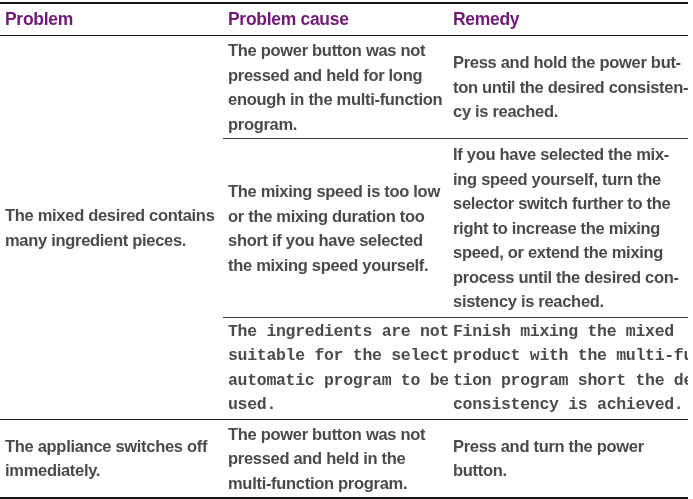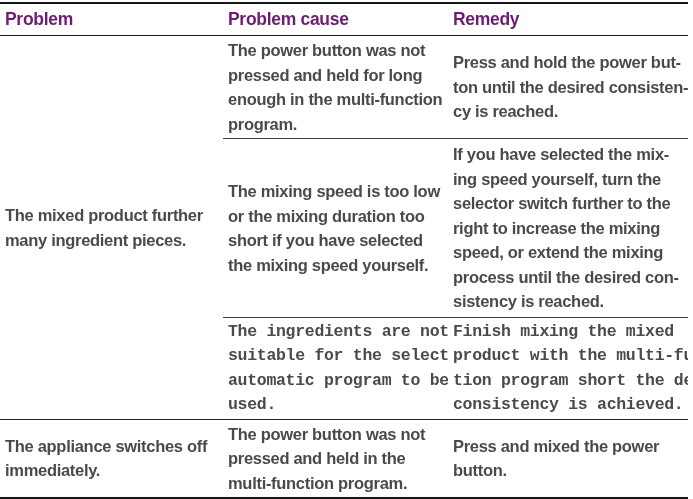--- a/index.html
+++ b/index.html
@@ -63,21 +63,21 @@
     </colgroup>
     <thead>
       <tr>
         <th>Problem</th>
         <th>Problem cause</th>
         <th>Remedy</th>
       </tr>
     </thead>
     <tbody>
       <tr class="row-1">
-        <td rowspan="3" class="group-end">The mixed product further
+        <td rowspan="3" class="group-end">The mixed desired contains
 many ingredient pieces.</td>
         <td class="sub-sep">The power button was not
 pressed and held for long
 enough in the multi-function
 program.</td>
         <td class="sub-sep">Press and hold the power but-
 ton until the desired consisten-
 cy is reached.</td>
       </tr>
       <tr class="row-2">
@@ -102,18 +102,18 @@
 product with the multi-func-
 tion program short the desired
 consistency is achieved.</td>
       </tr>
       <tr class="row-4">
         <td>The appliance switches off
 immediately.</td>
         <td>The power button was not
 pressed and held in the
 multi-function program.</td>
-        <td>Press and mixed the power
+        <td>Press and turn the power
 button.</td>
       </tr>
     </tbody>
   </table>
 </div>
 
 </body></html>

